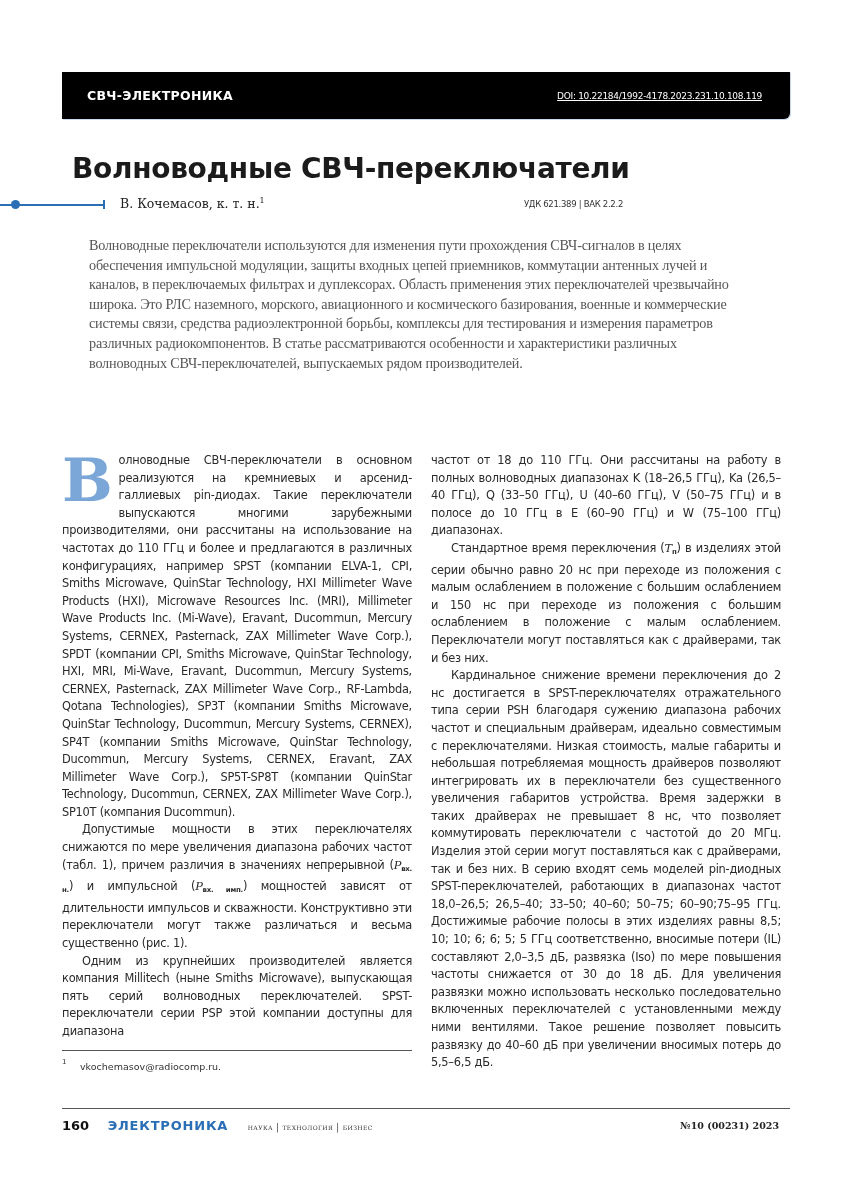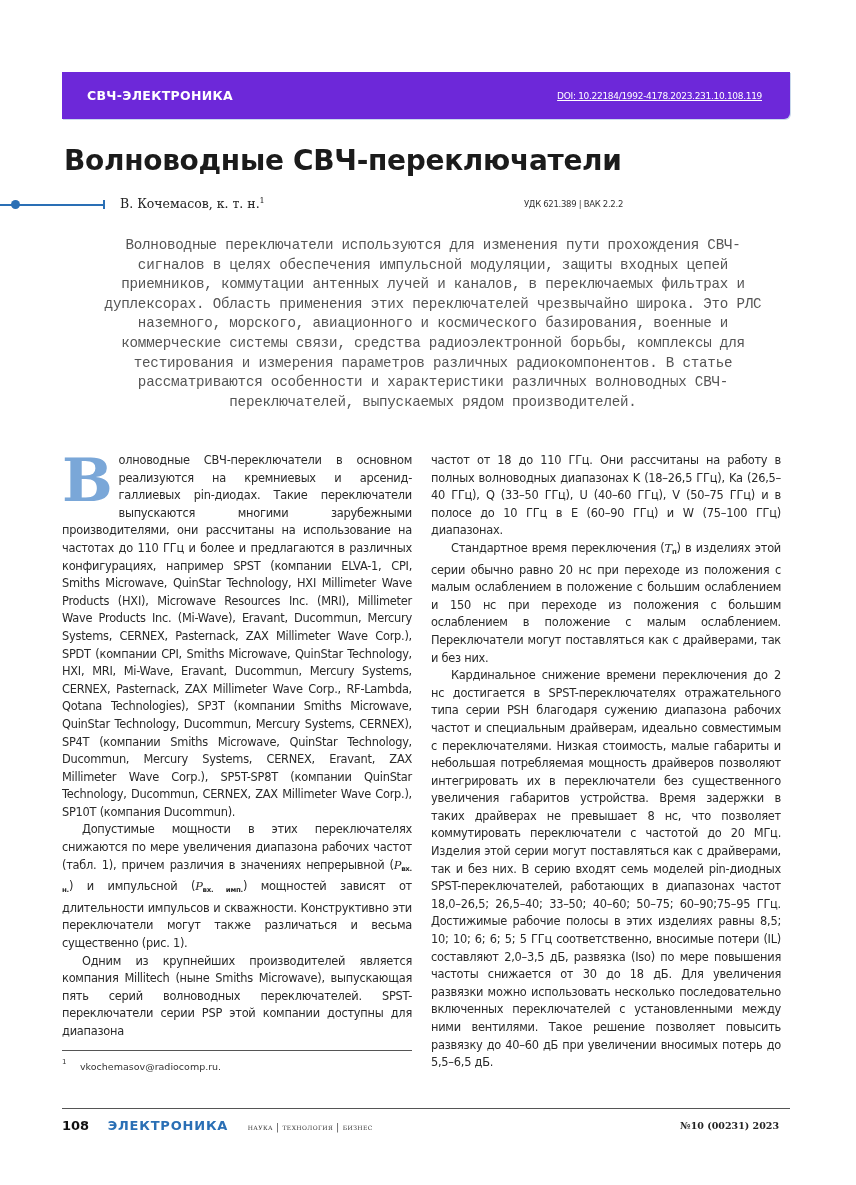--- a/index.html
+++ b/index.html
@@ -1,20 +1,20 @@
 <!DOCTYPE html>
 <html><head>
 <meta charset="utf-8">
 <style>
   html, body { margin: 0; padding: 0; background: #ffffff; }
   body { width: 856px; height: 1185px; position: relative; overflow: hidden; font-family: "DejaVu Sans", sans-serif; color: #222; }
 
   .banner {
     position: absolute; left: 62px; top: 72px; width: 728px; height: 47px;
-    background: #6d28d9; border-radius: 0 0 6px 0;
+    background: #000000; border-radius: 0 0 6px 0;
     box-shadow: 1px 1px 0 #c9d9ec;
   }
   .banner .section {
     position: absolute; left: 25px; top: 16px; color: #fff;
     font-family: "DejaVu Sans", sans-serif; font-weight: bold; font-size: 12.5px; letter-spacing: 0.3px;
   }
   .banner .doi {
     position: absolute; right: 28px; top: 19px; color: #fff;
     font-family: "DejaVu Sans", sans-serif; font-size: 9px; letter-spacing: -0.3px; text-decoration: underline;
   }
@@ -30,24 +30,23 @@
   .author-line .tick { position: absolute; left: 103px; top: 3px; width: 1.5px; height: 9px; background: #2a6fb5; }
   .author-line .author {
     position: absolute; left: 120px; top: -1px; font-family: "DejaVu Serif", serif; font-size: 12.5px; color: #222;
   }
   .author-line .author sup { font-size: 8px; }
   .author-line .udk {
     position: absolute; right: 77px; top: 2px; font-family: "DejaVu Sans", sans-serif; font-size: 8.5px; color: #333; letter-spacing: -0.3px;
   }
 
   .abstract {
-    position: absolute; left: 103px; top: 236px; width: 660px;
-    font-family: Liberation Mono, monospace; font-size: 14.2px; line-height: 19.6px; color: #555;
+    position: absolute; left: 89px; top: 236px; width: 660px;
+    font-family: Liberation Serif, serif; font-size: 14.2px; line-height: 19.6px; color: #555;
     letter-spacing: -0.2px;
-    text-align: center;
   }
   .abstract p { margin: 0; }
 
   .col { position: absolute; top: 452px; width: 350px; font-family: "DejaVu Sans", sans-serif; font-size: 11.4px; line-height: 17.6px; color: #2a2a2a; text-align: justify; letter-spacing: -0.25px; }
   .col.left { left: 62px; }
   .col.right { left: 431px; width: 350px; }
   .col p { margin: 0; text-indent: 20px; }
   .col p.noindent { text-indent: 0; }
   .dropcap {
     float: left; font-family: "DejaVu Serif", serif; font-weight: bold; font-size: 60px; line-height: 48px;
@@ -69,21 +68,21 @@
   .footer-right { position: absolute; right: 77px; top: 1120px; font-family: "DejaVu Serif", serif; font-weight: bold; font-size: 9.5px; color: #222; }
 </style>
 </head>
 <body>
 
 <div class="banner">
   <span class="section">СВЧ-ЭЛЕКТРОНИКА</span>
   <span class="doi">DOI: 10.22184/1992-4178.2023.231.10.108.119</span>
 </div>
 
-<h1 class="title" style="margin:0;">Волноводные СВЧ-переключатели</h1>
+<h1 class="title" style="margin:8px;">Волноводные СВЧ-переключатели</h1>
 
 <div class="author-line">
   <span class="rule"></span>
   <span class="dot"></span>
   <span class="tick"></span>
   <span class="author"><span>В. Кочемасов, к. т. н.</span><sup>1</sup></span>
   <span class="udk">УДК 621.389 | ВАК 2.2.2</span>
 </div>
 
 <div class="abstract">
@@ -103,17 +102,17 @@
 </div>
 
 <div class="fn-rule"></div>
 <div class="footnote">
   <span class="num">1</span>
   <div class="txt">vkochemasov@radiocomp.ru.</div>
 </div>
 
 <div class="page-rule"></div>
 <div class="footer-left">
-  <span class="pg">108</span>
+  <span class="pg">160</span>
   <span class="mag">ЭЛЕКТРОНИКА</span>
   <span class="tag">наука | технология | бизнес</span>
 </div>
 <div class="footer-right">№10 (00231) 2023</div>
 
 </body></html>

